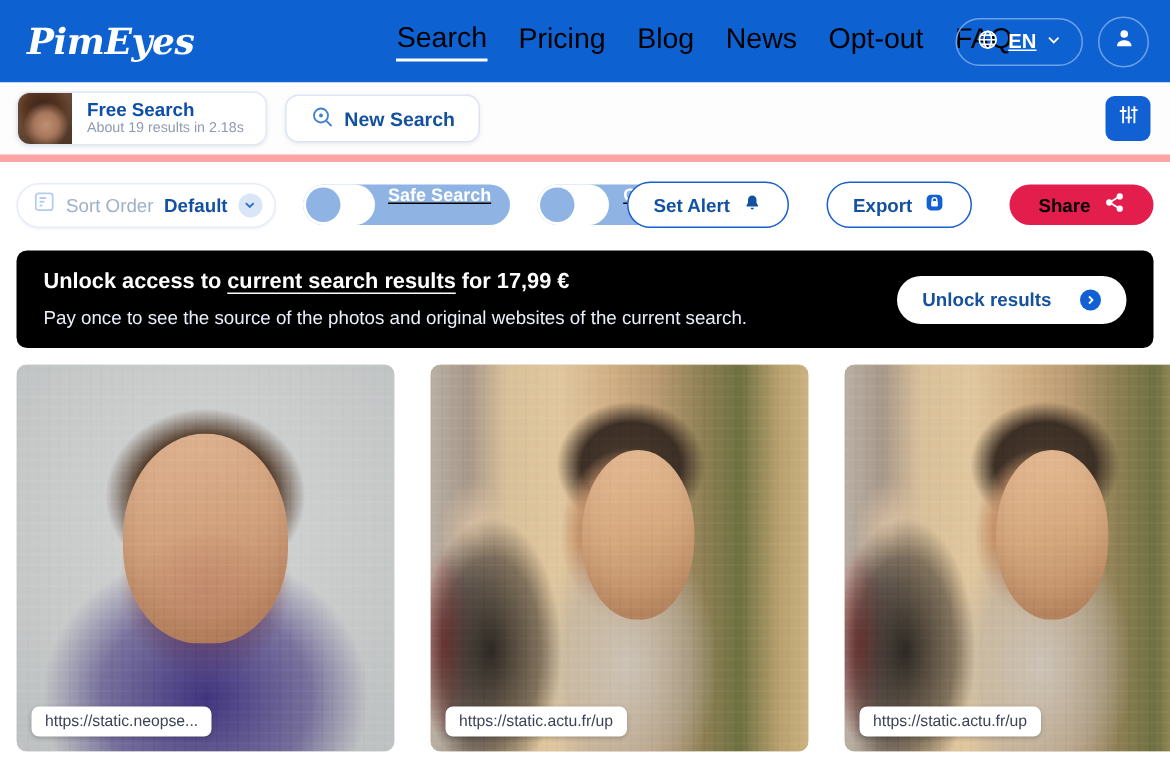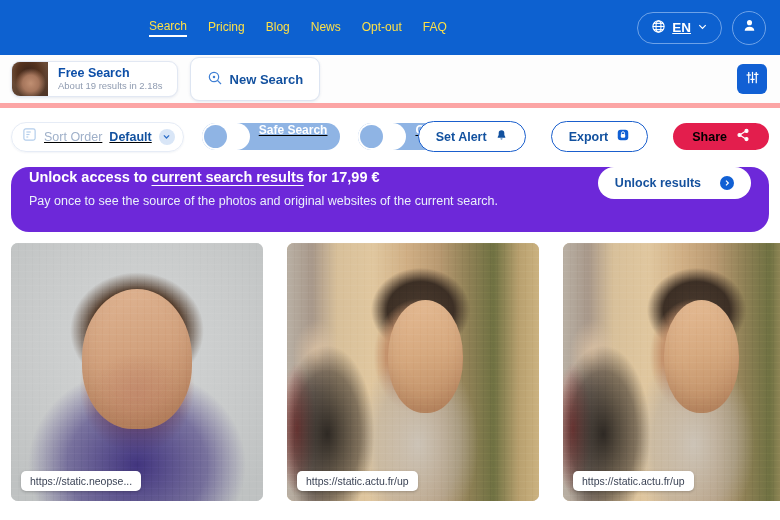--- a/index.html
+++ b/index.html
@@ -28,22 +28,22 @@
     letter-spacing: -0.3px;
     padding-left: 4px;
   }
   .nav {
     display: flex;
     align-items: center;
     gap: 21px;
     margin-left: 135px;
   }
   .nav-item {
-    color: #fde047;
-    font-size: 12px;
+    color: #000000;
+    font-size: 19px;
     text-decoration: none;
     white-space: nowrap;
     padding-bottom: 2px;
   }
   .nav-item.active { border-bottom: 2px solid #ffffff; }
 
   .header-right {
     position: absolute;
     right: 14px;
     display: flex;
@@ -104,21 +104,21 @@
 
   .newsearch-btn {
     display: flex;
     align-items: center;
     gap: 7px;
     margin-left: 12px;
     background: #ffffff;
     border: 1px solid #dde5f2;
     border-radius: 9px;
     box-shadow: 0 1px 3px rgba(30,60,120,0.10);
-    height: 44px;
+    height: 32px;
     padding: 0 16px;
     font-size: 13px;
     font-weight: bold;
     color: #13519f;
   }
   .filter-btn {
     position: absolute;
     right: 13px;
     width: 30px; height: 30px;
     background: #1160d4;
@@ -137,21 +137,20 @@
   }
   .sort-pill {
     display: flex;
     align-items: center;
     gap: 7px;
     border: 1px solid #e6ecf6;
     border-radius: 17px;
     height: 30px;
     padding: 0 8px 0 10px;
     box-shadow: 0 1px 2px rgba(30,60,120,0.06);
-    text-decoration: underline;
   }
   .sort-label { font-size: 12.5px; color: #9fb0c9; }
   .sort-value { font-size: 12.5px; color: #12519f; font-weight: bold; }
   .chev-circle {
     width: 16px; height: 16px; border-radius: 50%;
     background: #d9e6f7;
     display: flex; align-items: center; justify-content: center;
   }
 
   .toggle {
@@ -210,24 +209,25 @@
     height: 27px;
     padding: 0 19px;
     font-size: 12.5px;
     font-weight: bold;
     color: #000000;
   }
 
   
   .banner {
     margin: 2px 11px 0 11px;
-    background: #6d28d9;
-    border-radius: 18px;
+    background: #000000;
+    border-radius: 7px;
     height: 65px;
     display: flex;
+    align-items: center;
     padding: 0 18px;
     position: relative;
   }
   .banner-text { line-height: 1.45; }
   .banner-title {
     font-size: 14.5px;
     font-weight: bold;
     color: #ffffff;
   }
   .banner-title .under { text-decoration: underline; text-underline-offset: 3px; }
@@ -330,20 +330,21 @@
     font-size: 10.5px;
     color: #3b4355;
     white-space: nowrap;
     box-shadow: 0 1px 3px rgba(0,0,0,0.22);
   }
 </style>
 </head>
 <body>
 
 <div class="header">
+  <div class="logo">PimEyes</div>
 
   <div class="nav">
     <a class="nav-item active" href="#">Search</a>
     <a class="nav-item" href="#">Pricing</a>
     <a class="nav-item" href="#">Blog</a>
     <a class="nav-item" href="#">News</a>
     <a class="nav-item" href="#">Opt-out</a>
     <a class="nav-item" href="#">FAQ</a>
   </div>
 

